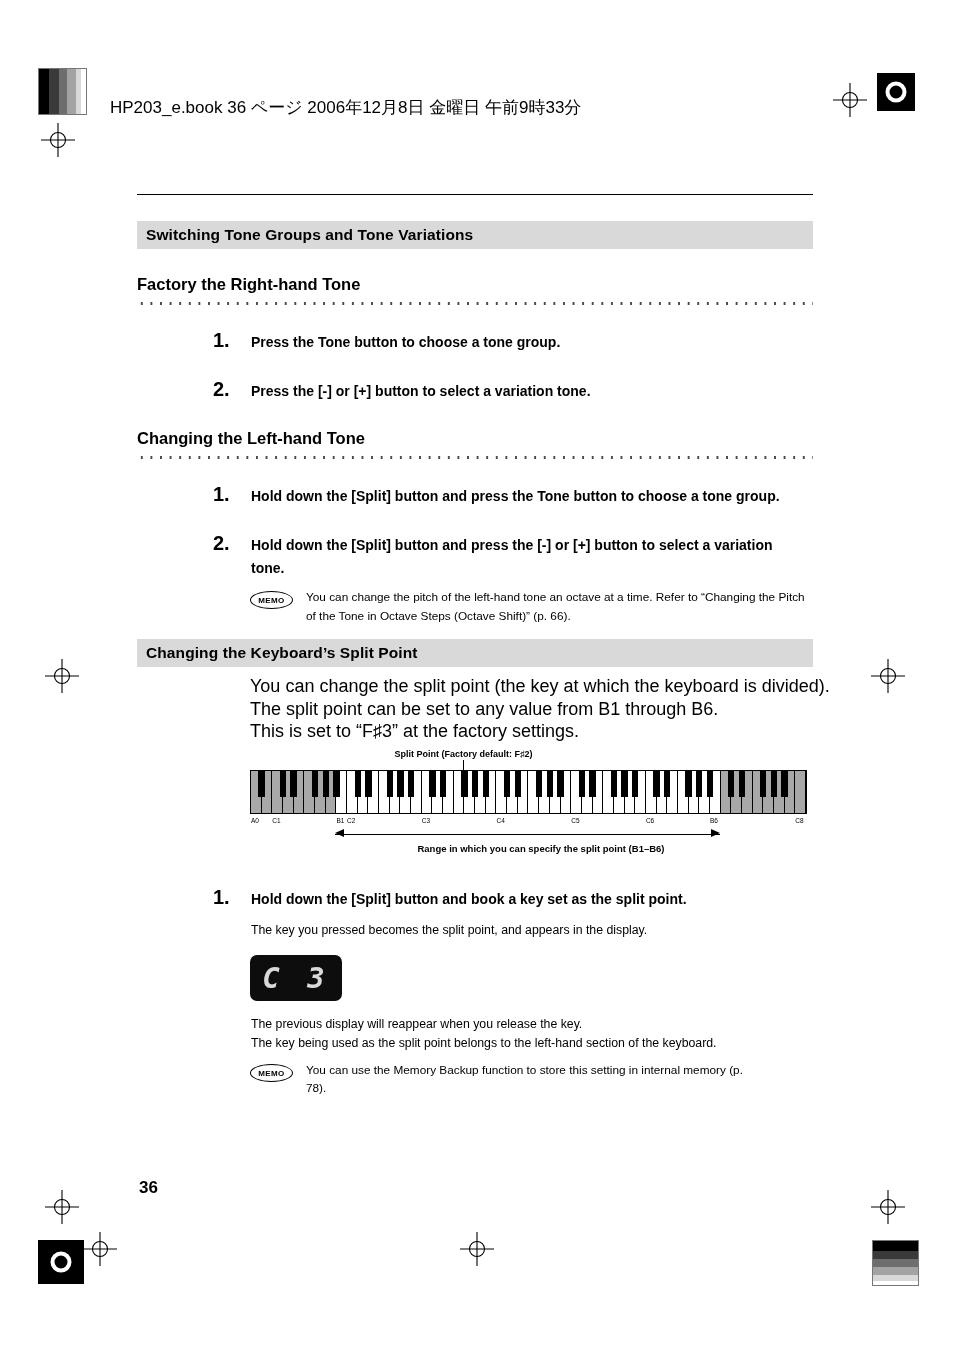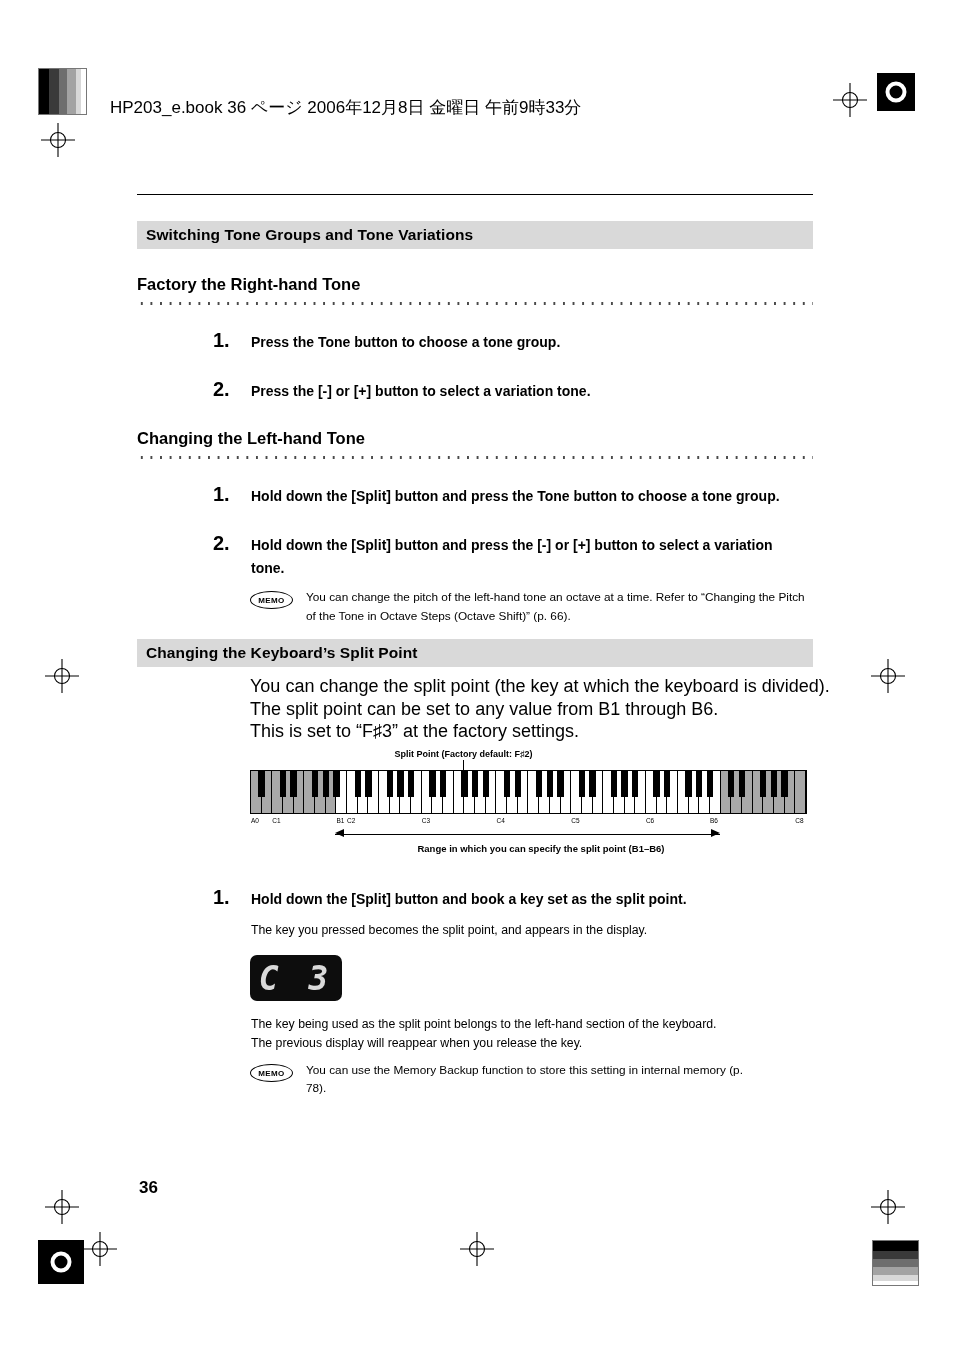--- a/index.html
+++ b/index.html
@@ -41,21 +41,21 @@
   .range-arrow::before{content:"";position:absolute;left:0;top:-5.4px;
       border-top:4.6px solid transparent;border-bottom:4.6px solid transparent;border-right:9px solid #000}
   .range-arrow::after{content:"";position:absolute;right:0;top:-5.4px;
       border-top:4.6px solid transparent;border-bottom:4.6px solid transparent;border-left:9px solid #000}
   .kb-caption-bottom{position:absolute;top:17px;transform:translateX(-50%);font-size:9.5px;font-weight:bold;white-space:nowrap}
   .sec2-step{margin-top:26px}
   .step-note{margin:10px 0 0 114px;font-size:12.3px;line-height:1.5}
   .lcd{margin:16px 0 0 113px;width:92px;height:46px;background:#0d0d0d;border-radius:7px;
        display:flex;align-items:center;justify-content:center;color:#d9d9d9;
        font-family:"DejaVu Sans Mono","Liberation Mono",monospace;font-weight:bold;font-style:italic;
-       font-size:33px;letter-spacing:5px;box-sizing:border-box}
+       font-size:29px;letter-spacing:5px;box-sizing:border-box}
   .after{margin:14px 0 0 114px;font-size:12.3px;line-height:19px}
   .after div{white-space:nowrap}
   .page-number{position:absolute;left:139px;top:1178px;font-size:17px;font-weight:bold}
   .gs-strip{position:absolute;border:1px solid #777}
   .gs-v{left:38px;top:68px;width:47px;height:45px;
         background:linear-gradient(90deg,#000 0 22%,#3a3a3a 22% 42%,#6e6e6e 42% 60%,#a3a3a3 60% 78%,#d8d8d8 78% 90%,#fff 90%)}
   .gs-h{left:872px;top:1240px;width:45px;height:44px;
         background:linear-gradient(180deg,#000 0 22%,#3a3a3a 22% 42%,#6e6e6e 42% 60%,#a3a3a3 60% 78%,#d8d8d8 78% 90%,#fff 90%)}
   .ring-box{position:absolute;background:#000}
   .ring-box::after{content:"";position:absolute;left:50%;top:50%;transform:translate(-50%,-50%);
@@ -283,22 +283,22 @@
         <span class="step-text">Hold down the [Split] button and book a key set as the split point.</span>
       </div>
     </div>
     <div class="step-note">The key you pressed becomes the split point, and appears in the display.</div>
 
     <div class="lcd">
       <span>C 3</span>
     </div>
 
     <div class="after">
+      <div>The previous display will reappear when you release the key.</div>
       <div>The key being used as the split point belongs to the left-hand section of the keyboard.</div>
-      <div>The previous display will reappear when you release the key.</div>
     </div>
 
     <div class="memo">
       <span class="memo-badge">MEMO</span>
       <span class="memo-text w2">You can use the Memory Backup function to store this setting in internal memory (p. 78).</span>
     </div>
 
   </div>
 
   <div class="page-number">36</div>

